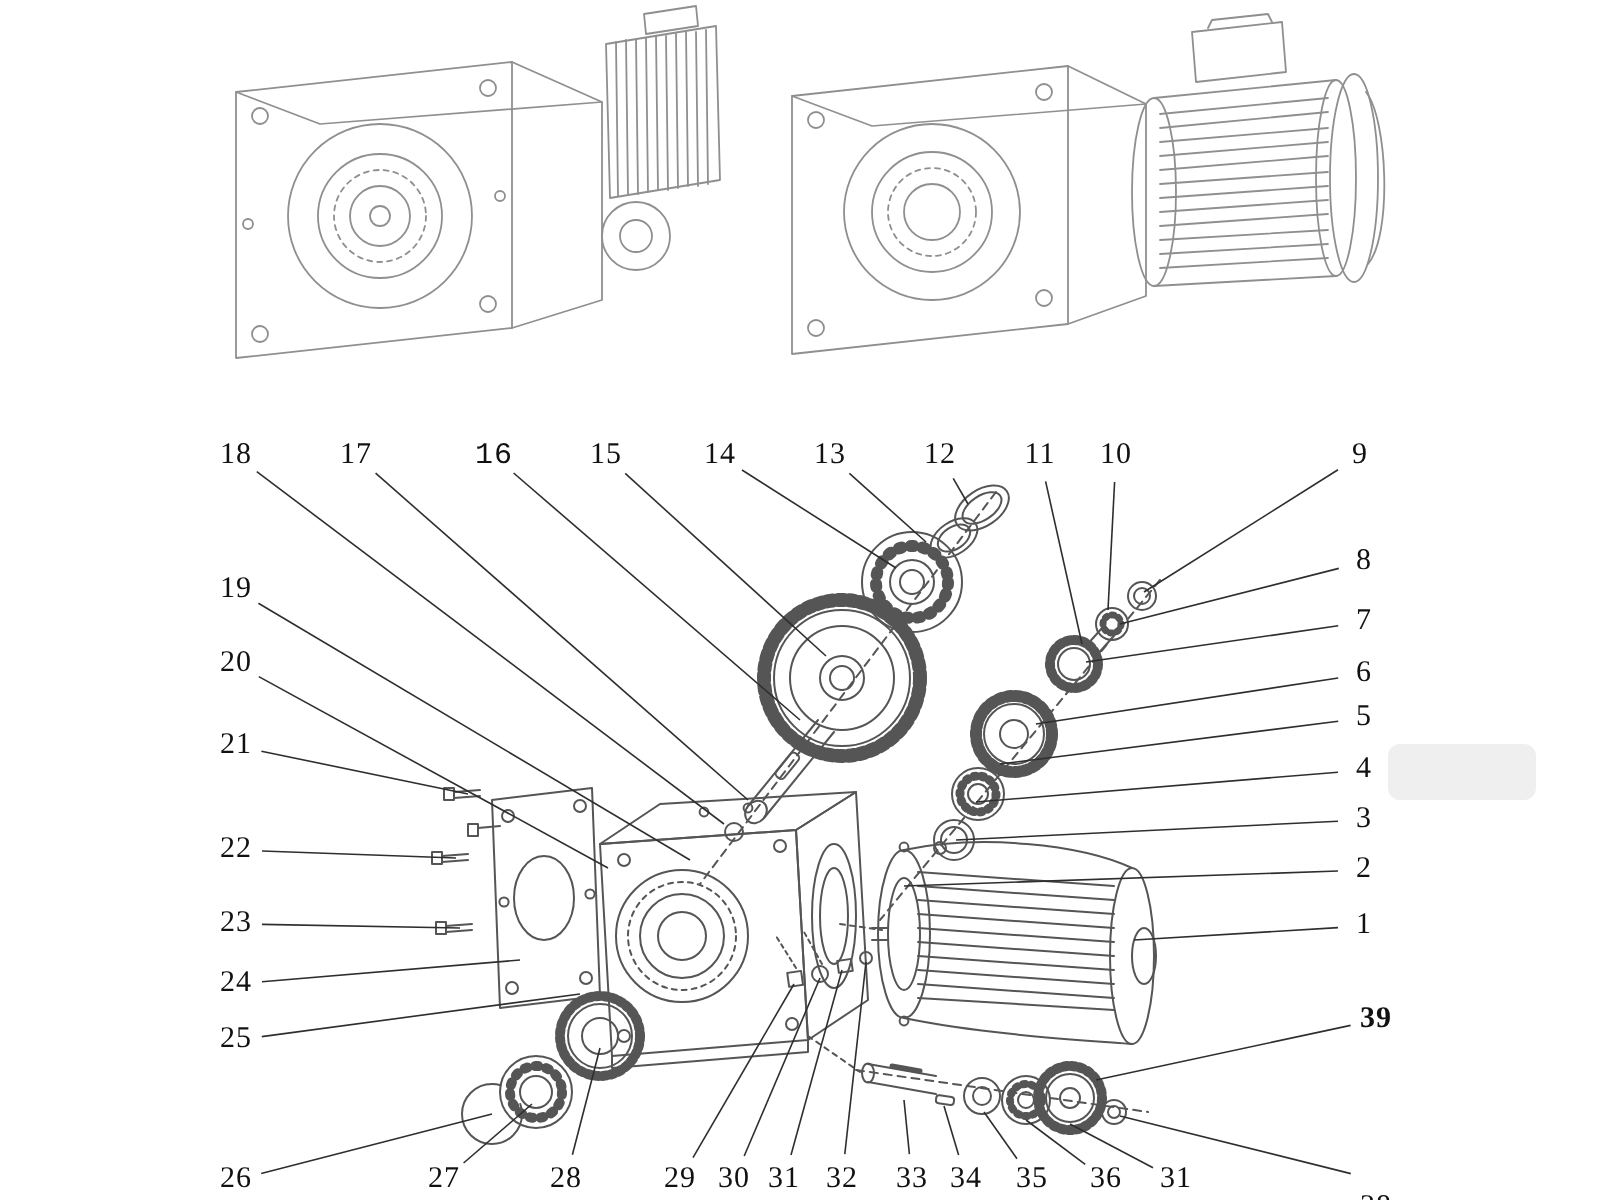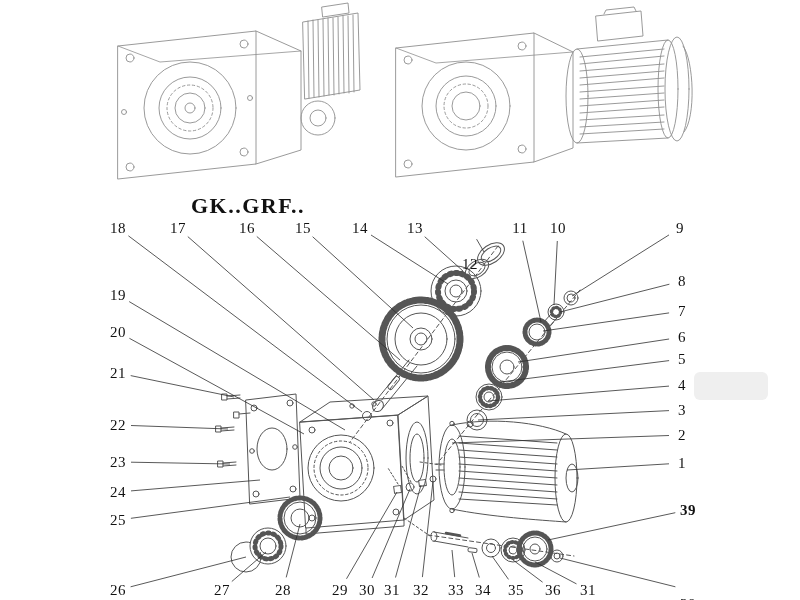--- a/index.html
+++ b/index.html
@@ -294,25 +294,25 @@
       <line x1="479.3" y1="577.5" x2="472" y2="553"></line>
       <line x1="508.5" y1="579.4" x2="492" y2="556"></line>
       <line x1="542.6" y1="582.2" x2="513" y2="560"></line>
       <line x1="576.5" y1="583.9" x2="535" y2="562"></line>
       <line x1="675.4" y1="586.8" x2="560" y2="558"></line>
     </svg>
 
   <div id="callout-layer">
       <div class="callout" style="left: 118px; top: 228px;">18</div>
       <div class="callout" style="left: 178px; top: 228px;">17</div>
-      <div class="callout" style="left: 247px; top: 228px;">16</div>
+      <div class="callout" style="left: 247px; top: 228px; font-family: Liberation Mono, monospace;">16</div>
       <div class="callout" style="left: 303px; top: 228px;">15</div>
       <div class="callout" style="left: 360px; top: 228px;">14</div>
       <div class="callout" style="left: 415px; top: 228px;">13</div>
-      <div class="callout" style="left: 470px; top: 228px; margin-top: 36px;">12</div>
+      <div class="callout" style="left: 470px; top: 228px;">12</div>
       <div class="callout" style="left: 520px; top: 228px;">11</div>
       <div class="callout" style="left: 558px; top: 228px;">10</div>
       <div class="callout" style="left: 680px; top: 228px;">9</div>
       <div class="callout" style="left: 682px; top: 281px;">8</div>
       <div class="callout" style="left: 682px; top: 311px;">7</div>
       <div class="callout" style="left: 682px; top: 337px;">6</div>
       <div class="callout" style="left: 682px; top: 359px;">5</div>
       <div class="callout" style="left: 682px; top: 385px;">4</div>
       <div class="callout" style="left: 682px; top: 410px;">3</div>
       <div class="callout" style="left: 682px; top: 435px;">2</div>
@@ -333,14 +333,13 @@
       <div class="callout" style="left: 392px; top: 590px;">31</div>
       <div class="callout" style="left: 421px; top: 590px;">32</div>
       <div class="callout" style="left: 456px; top: 590px;">33</div>
       <div class="callout" style="left: 483px; top: 590px;">34</div>
       <div class="callout" style="left: 516px; top: 590px;">35</div>
       <div class="callout" style="left: 553px; top: 590px;">36</div>
       <div class="callout" style="left: 588px; top: 590px;">31</div>
       <div class="callout" style="left: 688px; top: 590px; margin-top: 14px;">38</div>
     </div>
 
-  <div class="model-label" id="model-label-grf">GK..GRF..</div>
 </div>
 
 </body></html>

